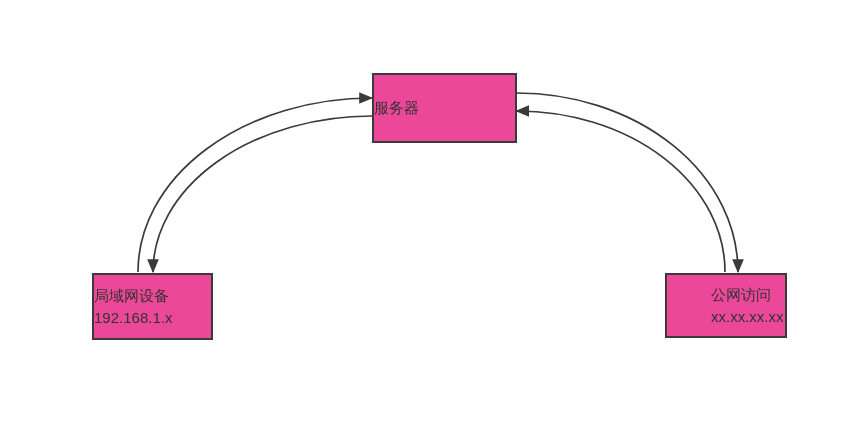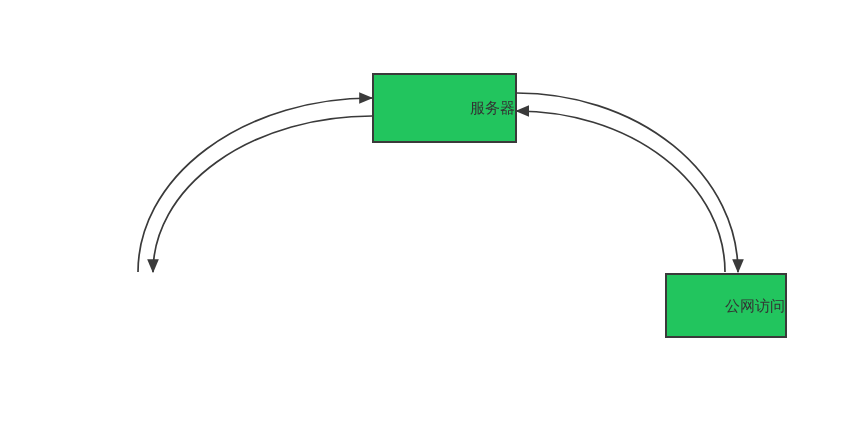--- a/index.html
+++ b/index.html
@@ -24,24 +24,24 @@
   }
   .edge {
     fill: none;
     stroke: #3a3a3a;
     stroke-width: 1.7;
   }
   .node {
     position: absolute;
     box-sizing: border-box;
     border: 2px solid #3a3a3a;
-    background: #22c55e;
+    background: #ec4899;
     display: flex;
     flex-direction: column;
-    align-items: flex-end;
+    align-items: flex-start;
     justify-content: center;
     text-align: center;
     color: #333333;
     font-size: 15px;
     line-height: 22px;
   }
   .node .label,
   .node .sublabel {
     display: block;
     white-space: nowrap;
@@ -56,20 +56,21 @@
     left: 92px;
     top: 273px;
     width: 121px;
     height: 67px;
   }
   #node-public {
     left: 665px;
     top: 273px;
     width: 122px;
     height: 65px;
+    padding-left: 44px;
   }
 </style>
 </head>
 <body>
 
 <div id="canvas">
 
   <svg id="edges-svg" viewBox="0 0 867 429" xmlns="http://www.w3.org/2000/svg">
     <defs>
       <marker id="arrowhead" markerUnits="userSpaceOnUse" markerWidth="14" markerHeight="12" viewBox="0 0 12 10" refX="11" refY="5" orient="auto">
@@ -79,18 +80,23 @@
     <path class="edge" d="M 138 272 A 234 174 0 0 1 372 98" marker-end="url(#arrowhead)"></path>
     <path class="edge" d="M 372 116 A 219 156 0 0 0 153 272" marker-end="url(#arrowhead)"></path>
     <path class="edge" d="M 516.5 93 A 221.5 179 0 0 1 738 272" marker-end="url(#arrowhead)"></path>
     <path class="edge" d="M 725 272 A 208.5 161 0 0 0 516.5 111" marker-end="url(#arrowhead)"></path>
   </svg>
 
   <div class="node" id="node-server">
     <span class="label">服务器</span>
   </div>
 
+  <div class="node" id="node-lan">
+    <span class="label">局域网设备</span>
+    <span class="sublabel">192.168.1.x</span>
+  </div>
 
   <div class="node" id="node-public">
     <span class="label">公网访问</span>
+    <span class="sublabel">xx.xx.xx.xx</span>
   </div>
 
 </div>
 
 </body></html>

